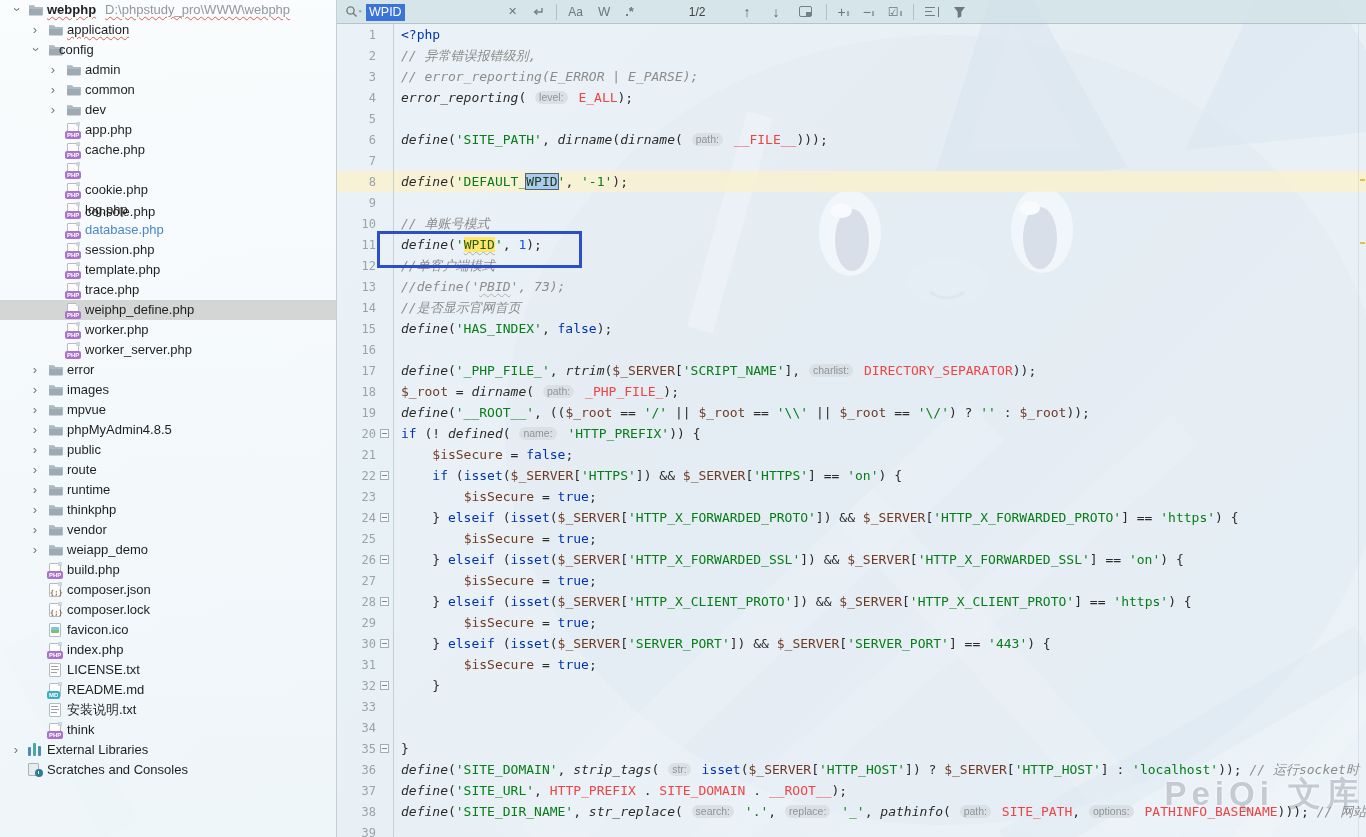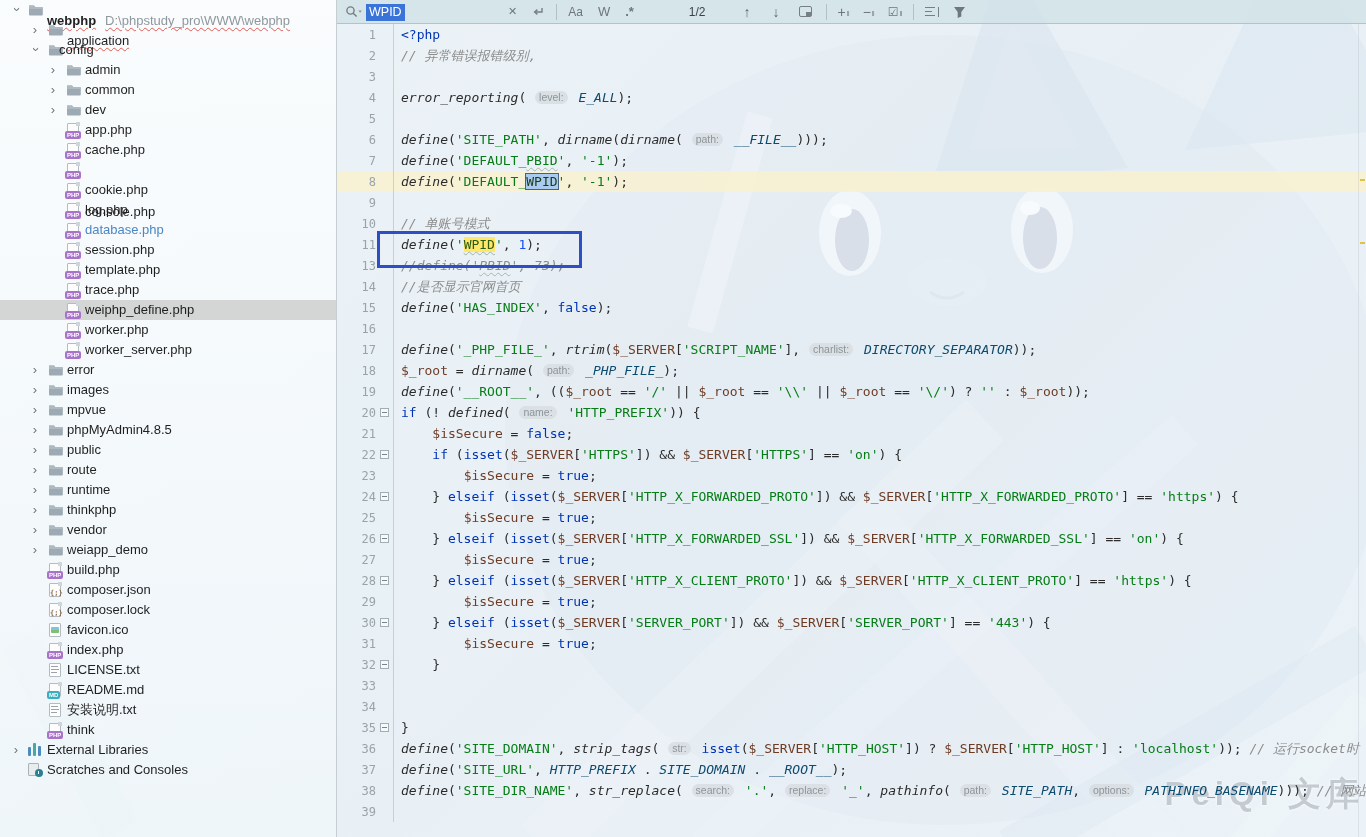--- a/index.html
+++ b/index.html
@@ -14,21 +14,21 @@
   .project-panel { position:absolute; left:0; top:0; width:337px; height:837px; z-index:2;
     background:linear-gradient(180deg,rgba(251,253,254,.88) 0%,rgba(245,250,252,.78) 60%,rgba(240,247,250,.72) 100%);
     border-right:1px solid #c6ced2; overflow:hidden; }
   .tree-row { position:relative; height:20px; line-height:20px; font-size:13px; color:#1f1f1f; white-space:nowrap; }
   .tree-row.sel { background:#d4d5d5; }
   .tree-row .chev { position:absolute; top:0; width:12px; color:#6d767b; font-size:13px; text-align:center; cursor:pointer; }
   .tree-row .chev.open { transform:rotate(90deg); transform-origin:55% 50%; }
   .tree-row .ticon { position:absolute; top:3px; width:16px; height:14px; }
   .tree-row .tlabel { position:absolute; top:0; }
   .tree-row .tlabel.bold { font-weight:bold; }
-  .tree-row .tlabel.wavy { text-decoration:underline wavy #e05b52; text-decoration-thickness:1px; text-underline-offset:2px;margin-top:11px; }
+  .tree-row .tlabel.wavy { text-decoration:underline wavy #e05b52; text-decoration-thickness:1px; text-underline-offset:2px; }
   .tree-row .tlabel.blue { color:#4b87c5; }
   .tree-row .tpath { color:#8f989d; margin-left:9px; font-weight:normal; }
   
   .fic { position:relative; display:block; width:12px; height:14px; margin-left:1px; }
   .fic .page { position:absolute; inset:0; background:#fdfdfd; border:1px solid #b4bcc1; border-radius:1px; }
   .fic .fold-corner { position:absolute; right:-1px; top:-1px; width:4px; height:4px; background:#cfd6da; }
   .fic .badge { position:absolute; left:-2px; bottom:-2px; font:bold 6px "Liberation Sans",sans-serif; color:#fff; border-radius:2px; padding:0 2px; line-height:8px; letter-spacing:0; }
   .badge.php { background:#a873c8; }
   .badge.md  { background:#3bafbf; }
   .fic .lines i { position:absolute; left:2px; height:1px; background:#9aa3a9; }
@@ -75,21 +75,21 @@
   .foldbox:after { content:""; position:absolute; left:1px; right:1px; top:3px; border-top:1px solid #79848b; }
   .src { white-space:pre; font:13px/21px "DejaVu Sans Mono",monospace; padding-left:7px; cursor:text; }
   .pl  { color:#2b2b2b; }
   .kw  { color:#0033b3; }
   .st  { color:#067d17; }
   .stw { color:#067d17; text-decoration:underline wavy #a9b6a9; text-decoration-thickness:1px; text-underline-offset:2px; }
   .cm  { color:#8c8c8c; font-style:italic; }
   .cmw { color:#8c8c8c; font-style:italic; text-decoration:underline wavy #a9b6a9; text-decoration-thickness:1px; text-underline-offset:2px; }
   .fn  { color:#2b2b2b; font-style:italic; }
   .var { color:#6e3b24; }
-  .ct  { color:#0c4a6e; font-style:italic; }
+  .ct  { color:#ef4444; }
   .num-lit { color:#1750eb; }
   .m   { background:#ffe76b; color:#2c5a10; text-decoration:underline wavy #9fb39f; text-decoration-thickness:1px; text-underline-offset:2px; }
   .mc  { background:#a9ccee; outline:1px solid #46627f; color:#1d3a14; }
   .hint { display:inline-block; font:10.5px/13px "Liberation Sans",sans-serif; font-style:normal;
     background:rgba(216,222,226,.9); color:#8b959b; border-radius:7px; padding:0 4px; margin:0 3px 0 1px; vertical-align:1.5px; }
 
   .annotation-box { position:absolute; left:377px; top:231px; width:205px; height:37px;
     border:3px solid #2c4fc6; z-index:6; pointer-events:none; }
 
   .right-stripe { position:absolute; right:0; top:24px; bottom:0; width:8px; z-index:4;
@@ -581,20 +581,21 @@
           <span class="num">2</span>
           <span class="fslot"></span>
         </div>
         <div class="src"><span class="cm">// 异常错误报错级别,</span></div>
       </div>
       <div class="line">
         <div class="gut">
           <span class="num">3</span>
           <span class="fslot"></span>
         </div>
+        <div class="src"><span class="cm">// error_reporting(E_ERROR | E_PARSE);</span></div>
       </div>
       <div class="line">
         <div class="gut">
           <span class="num">4</span>
           <span class="fslot"></span>
         </div>
         <div class="src"><span class="fn">error_reporting</span><span class="pl">( </span><span class="hint">level:</span><span class="ct"> E_ALL</span><span class="pl">);</span></div>
       </div>
       <div class="line">
         <div class="gut">
@@ -608,21 +609,20 @@
           <span class="num">6</span>
           <span class="fslot"></span>
         </div>
         <div class="src"><span class="fn">define</span><span class="pl">(</span><span class="st">'SITE_PATH'</span><span class="pl">, </span><span class="fn">dirname</span><span class="pl">(</span><span class="fn">dirname</span><span class="pl">( </span><span class="hint">path:</span><span class="ct"> __FILE__</span><span class="pl">)));</span></div>
       </div>
       <div class="line">
         <div class="gut">
           <span class="num">7</span>
           <span class="fslot"></span>
         </div>
-        <div class="src"><span class="fn">define</span><span class="pl">(</span><span class="st">'DEFAULT_</span><span class="stw">PBID</span><span class="st">'</span><span class="pl">, </span><span class="st">'-1'</span><span class="pl">);</span></div>
       </div>
       <div class="line cur">
         <div class="gut">
           <span class="num">8</span>
           <span class="fslot"></span>
         </div>
         <div class="src"><span class="fn">define</span><span class="pl">(</span><span class="st">'DEFAULT_</span><span class="mc">WPID</span><span class="st">'</span><span class="pl">, </span><span class="st">'-1'</span><span class="pl">);</span></div>
       </div>
       <div class="line">
         <div class="gut">
@@ -637,20 +637,27 @@
           <span class="fslot"></span>
         </div>
         <div class="src"><span class="cm">// 单账号模式</span></div>
       </div>
       <div class="line">
         <div class="gut">
           <span class="num">11</span>
           <span class="fslot"></span>
         </div>
         <div class="src"><span class="fn">define</span><span class="pl">(</span><span class="st">'</span><span class="m">WPID</span><span class="st">'</span><span class="pl">, </span><span class="num-lit">1</span><span class="pl">);</span></div>
+      </div>
+      <div class="line">
+        <div class="gut">
+          <span class="num">12</span>
+          <span class="fslot"></span>
+        </div>
+        <div class="src"><span class="cm">//单客户端模式</span></div>
       </div>
       <div class="line">
         <div class="gut">
           <span class="num">13</span>
           <span class="fslot"></span>
         </div>
         <div class="src"><span class="cm">//define('</span><span class="cmw">PBID</span><span class="cm">', 73);</span></div>
       </div>
       <div class="line">
         <div class="gut">

